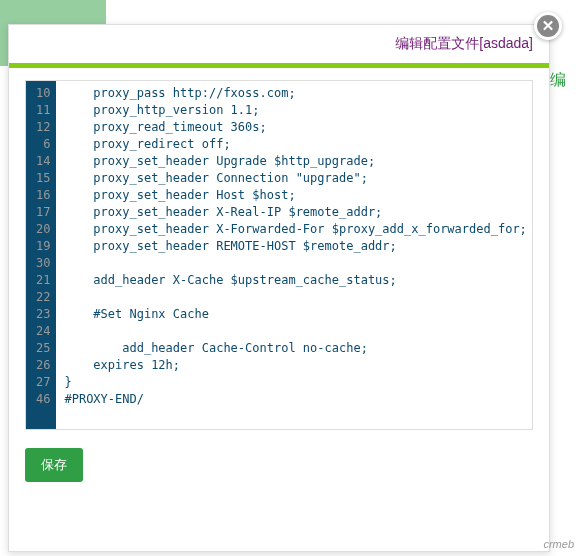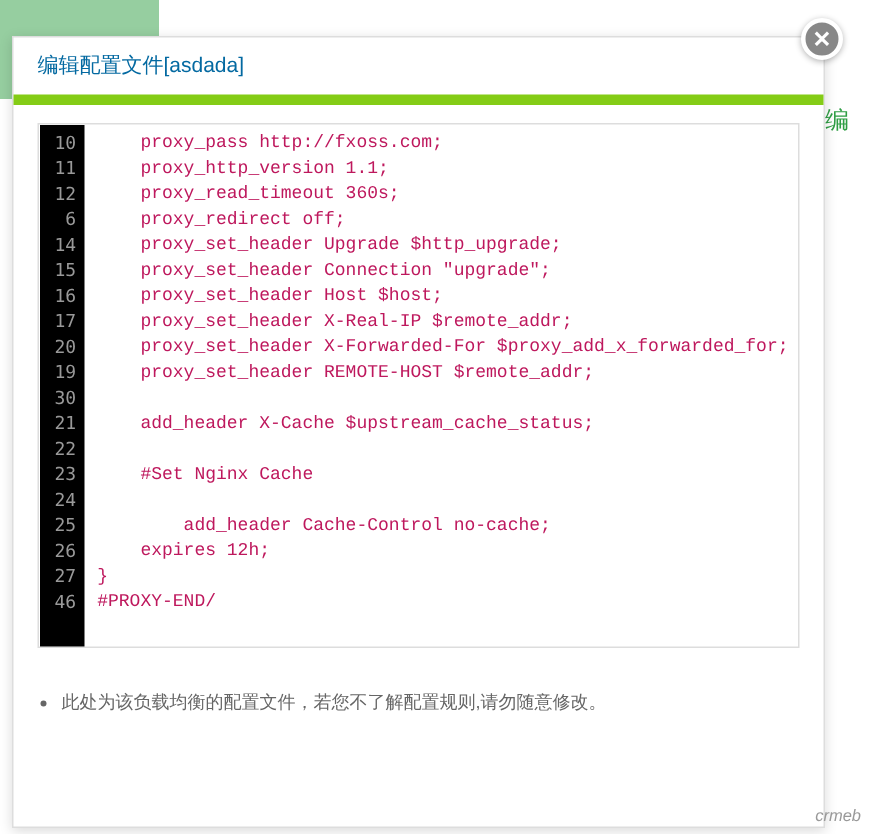--- a/index.html
+++ b/index.html
@@ -1,25 +1,25 @@
 <!DOCTYPE html>
 <html><head>
 <meta charset="utf-8">
 <style>
   * { box-sizing: border-box; margin: 0; padding: 0; }
   body { font-family: "Microsoft YaHei", Arial, sans-serif; font-size: 13px; background: #fff; position: relative; width: 580px; height: 556px; overflow: hidden; }
   .bg-button { position: absolute; top: 0; left: 0; background: #2f9e44; color: #fff; padding: 24px 14px; border: none; font-size: 13px; opacity: 0.5; }
   .modal { position: absolute; top: 24px; left: 8px; right: 30px; bottom: 4px; background: #fff; border: 1px solid #ddd; box-shadow: 0 2px 8px rgba(0,0,0,0.15); display: flex; flex-direction: column; }
-  .modal-header { padding: 10px 16px; border-bottom: 7px solid #84cc16; color: #0369a1; font-size: 14px; }
+  .modal-header { padding: 10px 16px; border-bottom: 5px solid #84cc16; color: #701a75; font-size: 14px; text-align: right; }
   .close-btn { position: absolute; top: 12px; right: 18px; width: 28px; height: 28px; border-radius: 50%; background: #888; border: 3px solid #fff; box-shadow: 0 1px 4px rgba(0,0,0,0.3); color: #fff; display: flex; align-items: center; justify-content: center; cursor: pointer; font-size: 15px; font-weight: bold; z-index: 10; }
   .editor-wrap { margin: 12px 16px 8px; border: 1px solid #ddd; height: 350px; overflow: auto; font-family: "SimSun", monospace; font-size: 12px; position: relative; }
   .editor-inner { display: flex; min-height: 100%; }
-  .gutter { background: #000000; color: #999; text-align: right; padding: 4px 6px 4px 10px; user-select: none; flex-shrink: 0; }
+  .gutter { background: #0c4a6e; color: #999; text-align: right; padding: 4px 6px 4px 10px; user-select: none; flex-shrink: 0; }
   .gutter div { height: 17px; line-height: 17px; }
-  .code { padding: 4px 8px; white-space: pre; color: #be185d; flex: 1; line-height: 17px; font-family: Liberation Mono, monospace; }
+  .code { padding: 4px 8px; white-space: pre; color: #0c4a6e; flex: 1; line-height: 17px; }
   .code div { height: 17px; }
   .footer { padding: 10px 16px; }
   .save-btn { background: #2f9e44; color: #fff; border: none; padding: 8px 16px; border-radius: 3px; font-size: 13px; cursor: pointer; }
   .note-list { padding: 20px 16px 10px 32px; color: #666; font-size: 12px; }
   .note-list li { list-style: disc; }
   .side-text { position: absolute; right: 14px; top: 70px; font-size: 16px; color: #2f9e44; }
   .side-text .div { color: #ccc; }
   .watermark { position: absolute; right: 6px; bottom: 6px; font-size: 11px; color: #999; font-style: italic; }
 </style>
 </head>
@@ -56,23 +56,23 @@
           <div>24</div>
           <div>25</div>
           <div>26</div>
           <div>27</div>
           <div>46</div>
         </div>
       <div class="code" id="code"><div>    proxy_pass http://fxoss.com;</div><div>    proxy_http_version 1.1;</div><div>    proxy_read_timeout 360s;</div><div>    proxy_redirect off;</div><div>    proxy_set_header Upgrade $http_upgrade;</div><div>    proxy_set_header Connection "upgrade";</div><div>    proxy_set_header Host $host;</div><div>    proxy_set_header X-Real-IP $remote_addr;</div><div>    proxy_set_header X-Forwarded-For $proxy_add_x_forwarded_for;</div><div>    proxy_set_header REMOTE-HOST $remote_addr;</div><div>    </div><div>    add_header X-Cache $upstream_cache_status;</div><div>    </div><div>    #Set Nginx Cache</div><div>    </div><div>        add_header Cache-Control no-cache;</div><div>    expires 12h;</div><div>}</div><div>#PROXY-END/</div></div>
     </div>
   </div>
 
+  <div class="footer">
+    <button class="save-btn">保存</button>
+  </div>
 
-  <ul class="note-list">
-    <li>此处为该负载均衡的配置文件，若您不了解配置规则,请勿随意修改。</li>
-  </ul>
 </div>
 
 <div class="close-btn">
   <span>✕</span>
 </div>
 
 <div class="watermark">crmeb</div>
 
 </body></html>

